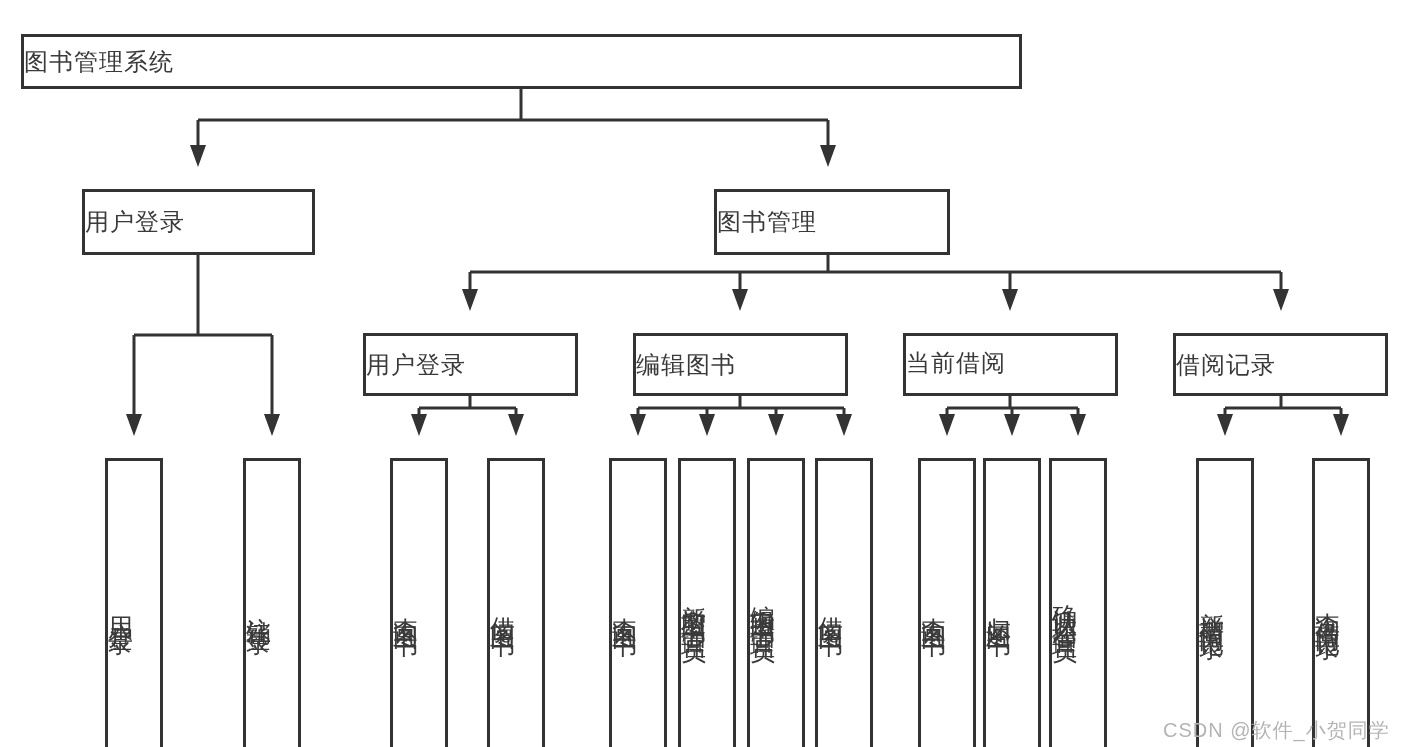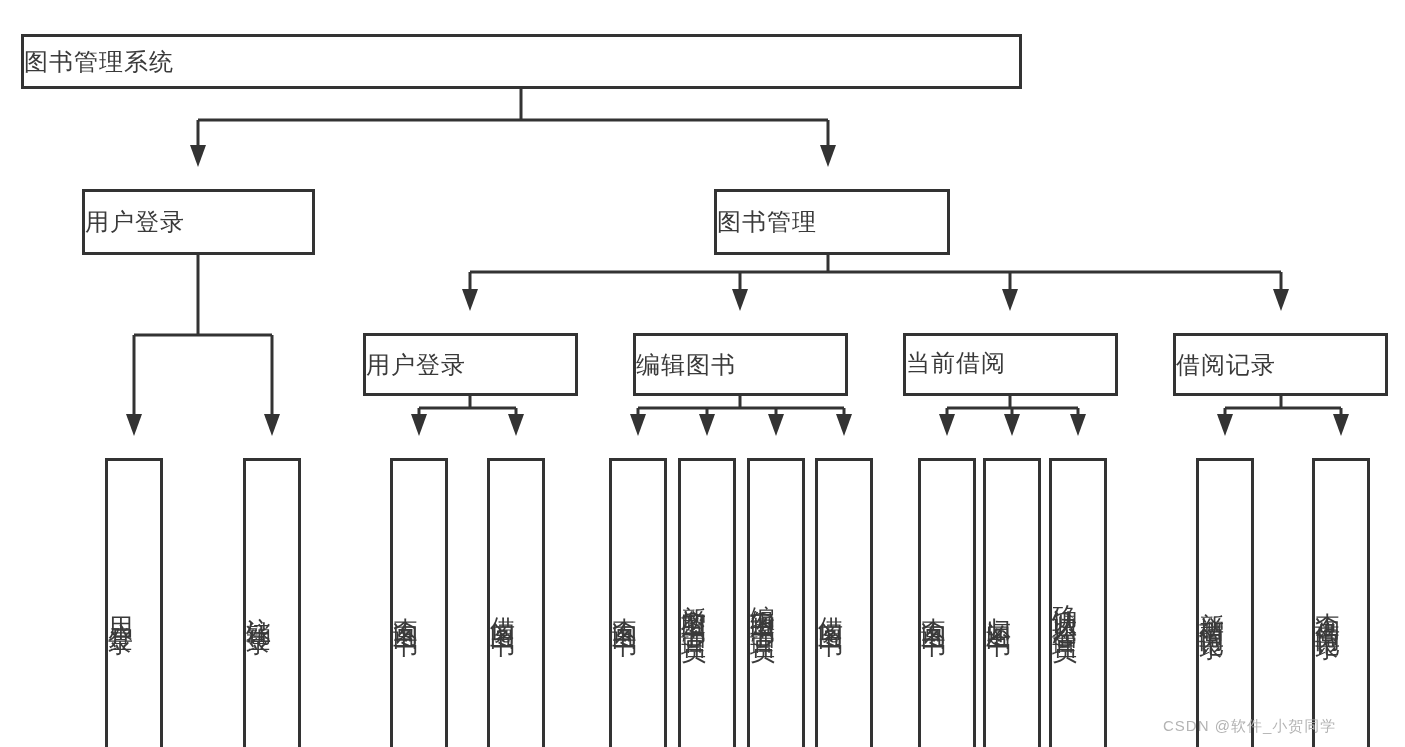--- a/index.html
+++ b/index.html
@@ -40,21 +40,21 @@
   }
   .box.v .lbl{
     writing-mode:vertical-rl;
     font-size:25px;
     letter-spacing:5px;
     white-space:normal;
   }
   .watermark{
     position:absolute;
     left:1163px;top:717px;
-    font-size:15px;
+    font-size:20px;
     color:var(--watermark);
     letter-spacing:1px;
     white-space:nowrap;
     z-index:3;
   }
 </style>
 </head>
 <body>
 
 <div class="canvas">

